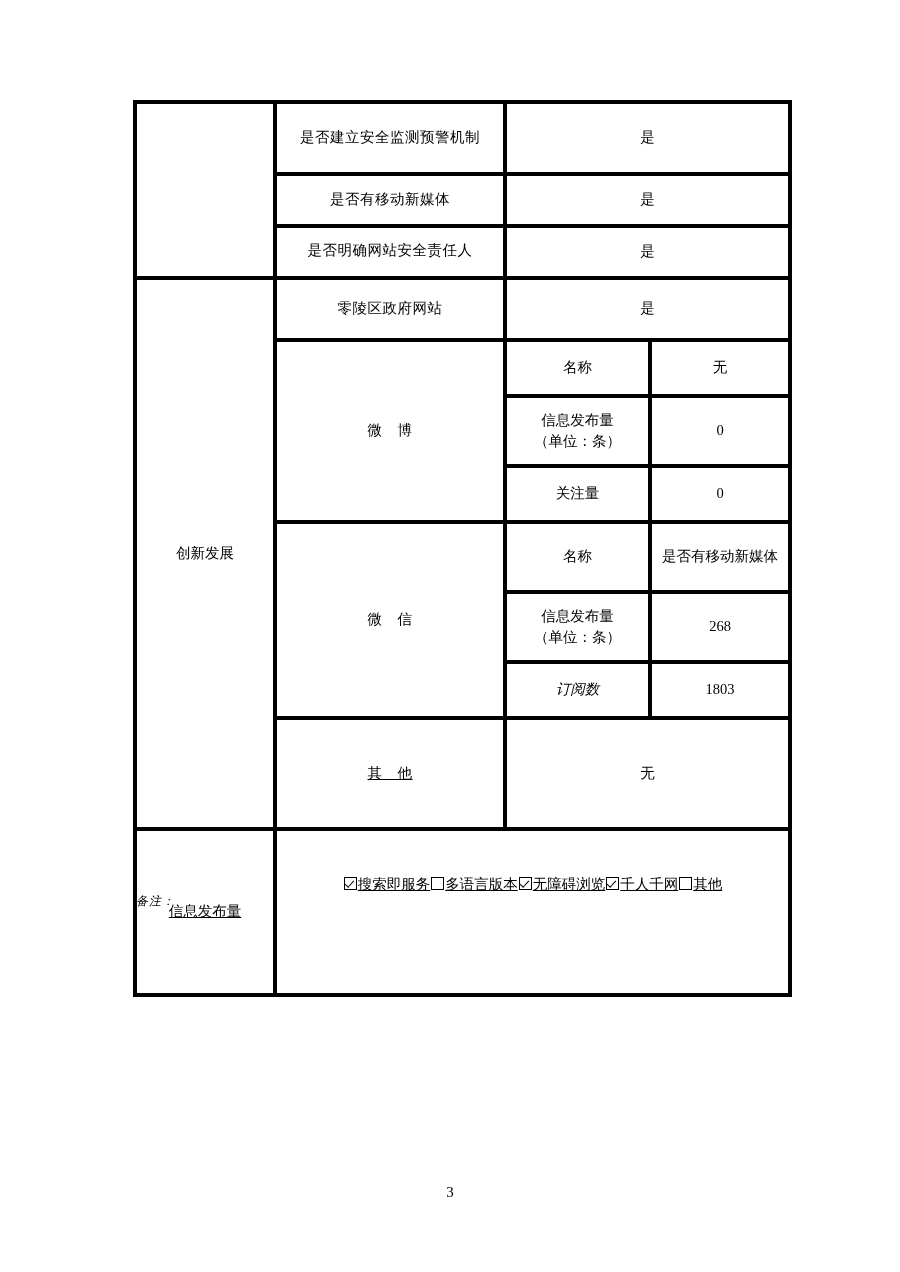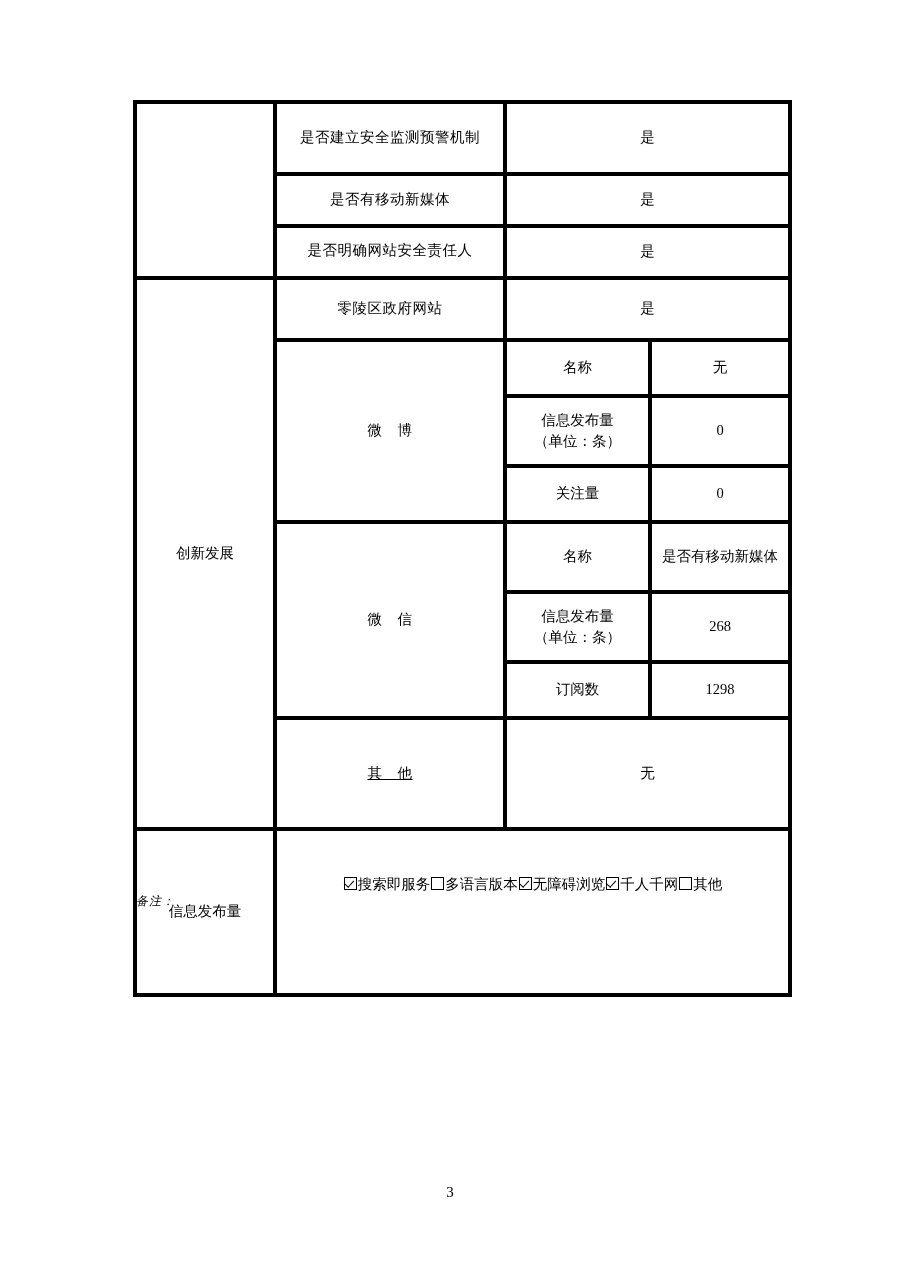--- a/index.html
+++ b/index.html
@@ -42,20 +42,21 @@
   .wide-gap { letter-spacing: 0.5px; }
   .num { font-family: "Liberation Serif", "DejaVu Serif", serif; }
   .tall-left { font-size: 14.5px; }
   .two-line { line-height: 1.5; }
 
   
   .innovation-cell {
     height: 150px;
     vertical-align: middle;
     padding-top: 8px;
+    text-decoration: underline;
   }
   .checkline {
     display: block;
     text-align: center;
     font-size: 14.5px;
     white-space: nowrap;
     margin-top: -38px;
   }
   .cbox {
     display: inline-block;
@@ -155,22 +156,22 @@
         <td>是否有移动新媒体</td>
       </tr>
       <tr>
         <td style="height:54px;">
           <span>信息发布量</span><br>
           <span>（单位：条）</span>
         </td>
         <td class="num">268</td>
       </tr>
       <tr>
-        <td style="height:40px;">订阅数</td>
-        <td class="num">1298</td>
+        <td style="height:40px;font-style:italic;">订阅数</td>
+        <td class="num">1803</td>
       </tr>
 
       <tr>
         <td class="wide-gap" style="height:95px;text-decoration:underline;">其　他</td>
         <td colspan="2">无</td>
       </tr>
 
       <tr>
         <td class="innovation-cell">信息发布量</td>
         <td colspan="3" class="innovation-cell">

